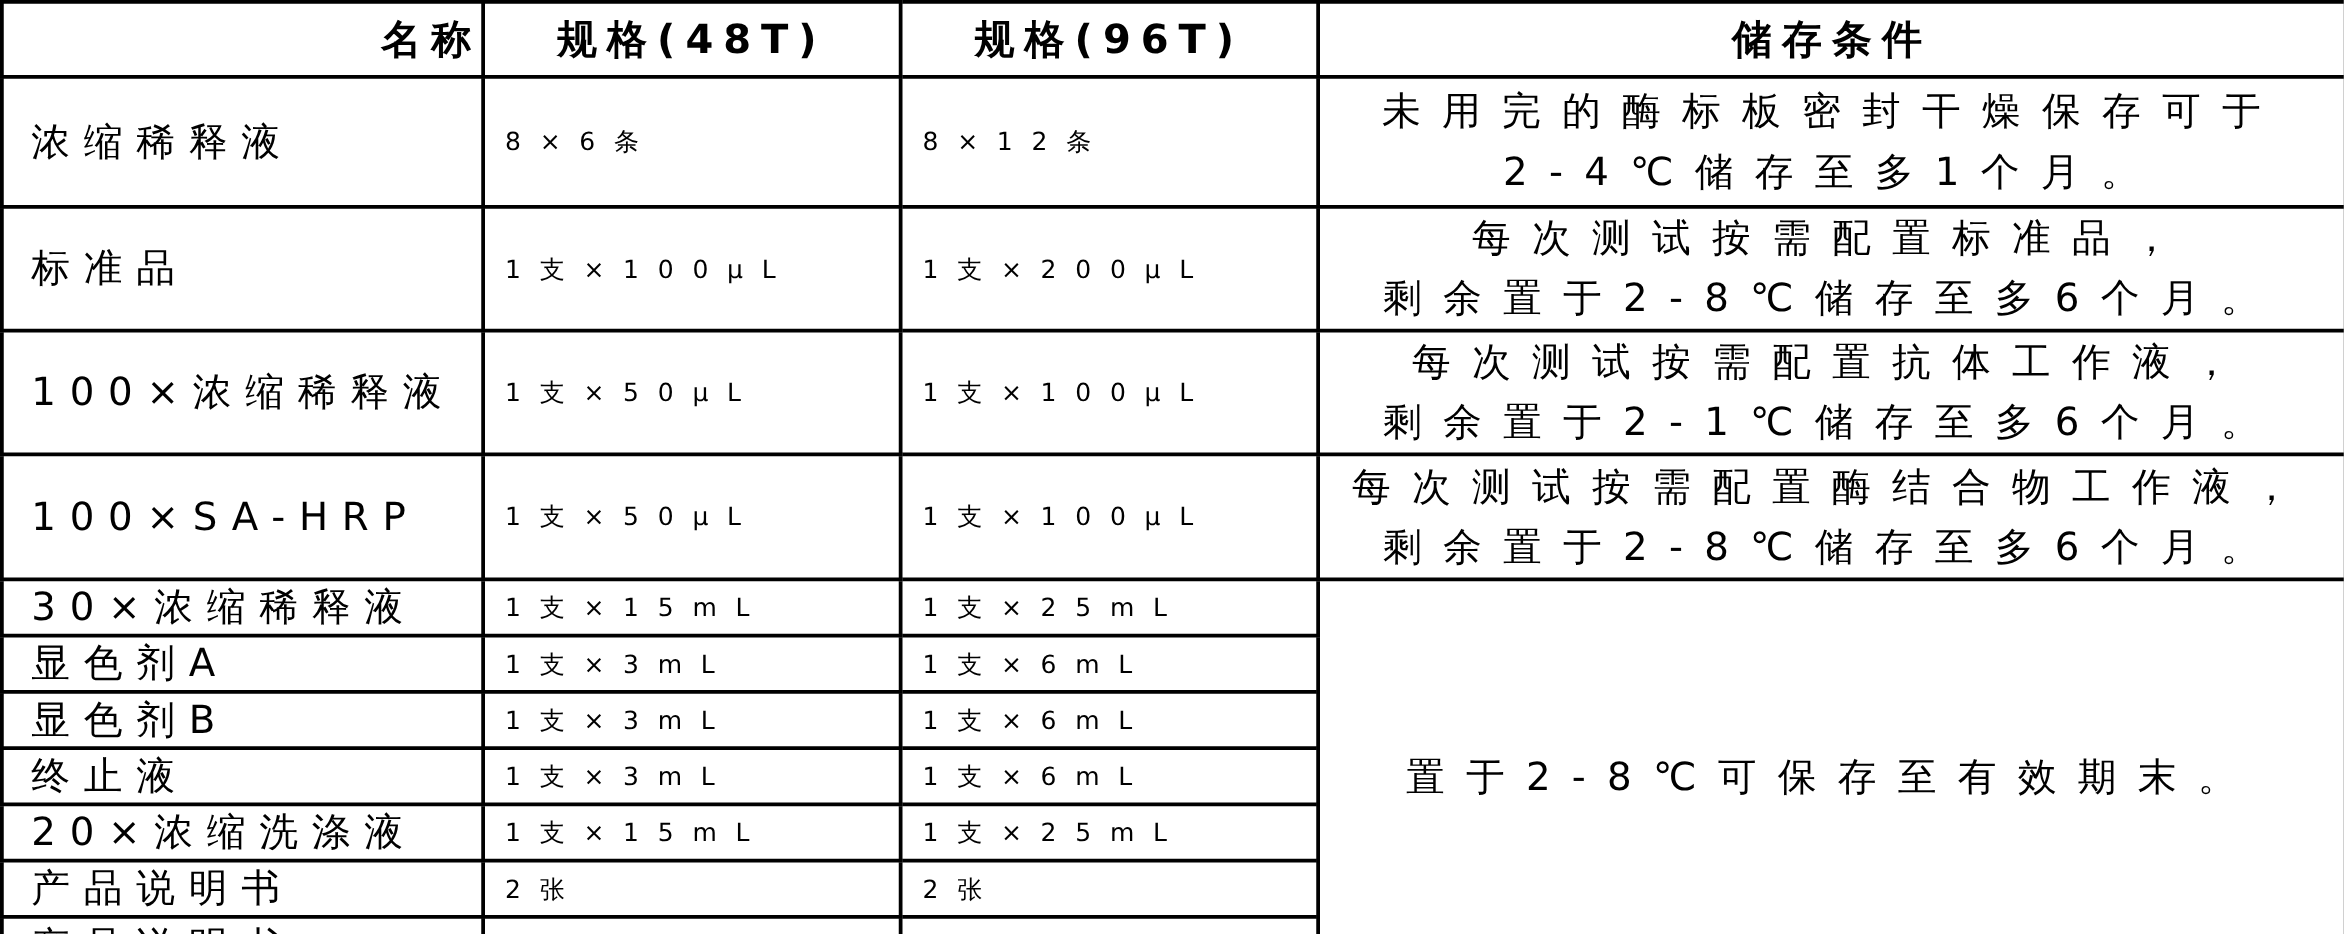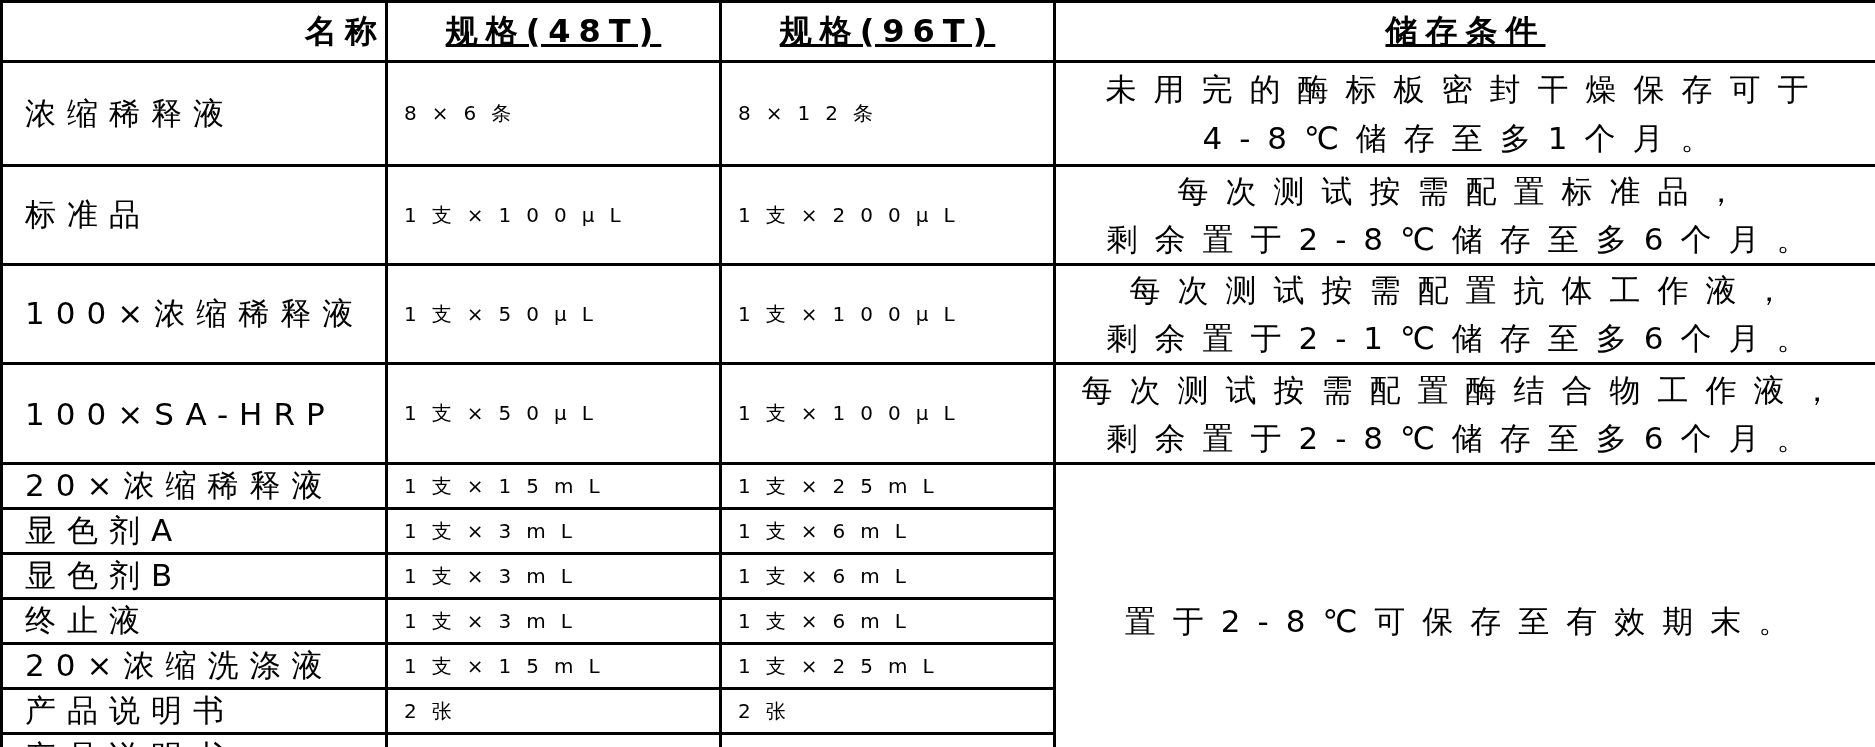--- a/index.html
+++ b/index.html
@@ -29,21 +29,21 @@
   }
 
   
   .kit-table th {
     font-weight: bold;
     font-size: 32px;
     letter-spacing: 8px;
     height: 57px;
   }
   th.h-name { text-align: right; padding-left: 22px; }
-  th.h-spec48, th.h-spec96, th.h-storage { text-align: center; text-decoration: underline; }
+  th.h-spec48, th.h-spec96, th.h-storage { text-align: center; }
 
   
   td.cell-name {
     text-align: left;
     padding-left: 22px;
     font-size: 31px;
     letter-spacing: 11px;
     white-space: nowrap;
   }
   td.cell-spec {
@@ -87,21 +87,21 @@
       <th class="h-spec96">规格(96T)</th>
       <th class="h-storage">储存条件</th>
     </tr>
   </thead>
   <tbody>
     <tr class="row-big" style="height:104px">
       <td class="cell-name">浓缩稀释液</td>
       <td class="cell-spec">8×6条</td>
       <td class="cell-spec">8×12条</td>
       <td class="cell-storage">未用完的酶标板密封干燥保存可于
-4-8℃储存至多1个月。</td>
+2-4℃储存至多1个月。</td>
     </tr>
     <tr class="row-big" style="height:97px">
       <td class="cell-name">标准品</td>
       <td class="cell-spec">1支×100μL</td>
       <td class="cell-spec">1支×200μL</td>
       <td class="cell-storage">每次测试按需配置标准品，
 剩余置于2-8℃储存至多6个月。</td>
     </tr>
     <tr class="row-big" style="height:95px">
       <td class="cell-name">100×浓缩稀释液</td>
@@ -111,21 +111,21 @@
 剩余置于2-1℃储存至多6个月。</td>
     </tr>
     <tr class="row-big" style="height:100px">
       <td class="cell-name">100×SA-HRP</td>
       <td class="cell-spec">1支×50μL</td>
       <td class="cell-spec">1支×100μL</td>
       <td class="cell-storage">每次测试按需配置酶结合物工作液，
 剩余置于2-8℃储存至多6个月。</td>
     </tr>
     <tr class="row-small" style="height:42px">
-      <td class="cell-name">20×浓缩稀释液</td>
+      <td class="cell-name">30×浓缩稀释液</td>
       <td class="cell-spec">1支×15mL</td>
       <td class="cell-spec">1支×25mL</td>
       <td class="cell-storage-merged" rowspan="7">置于2-8℃可保存至有效期末。</td>
     </tr>
     <tr class="row-small" style="height:42px">
       <td class="cell-name">显色剂A</td>
       <td class="cell-spec">1支×3mL</td>
       <td class="cell-spec">1支×6mL</td>
     </tr>
     <tr class="row-small" style="height:41px">

